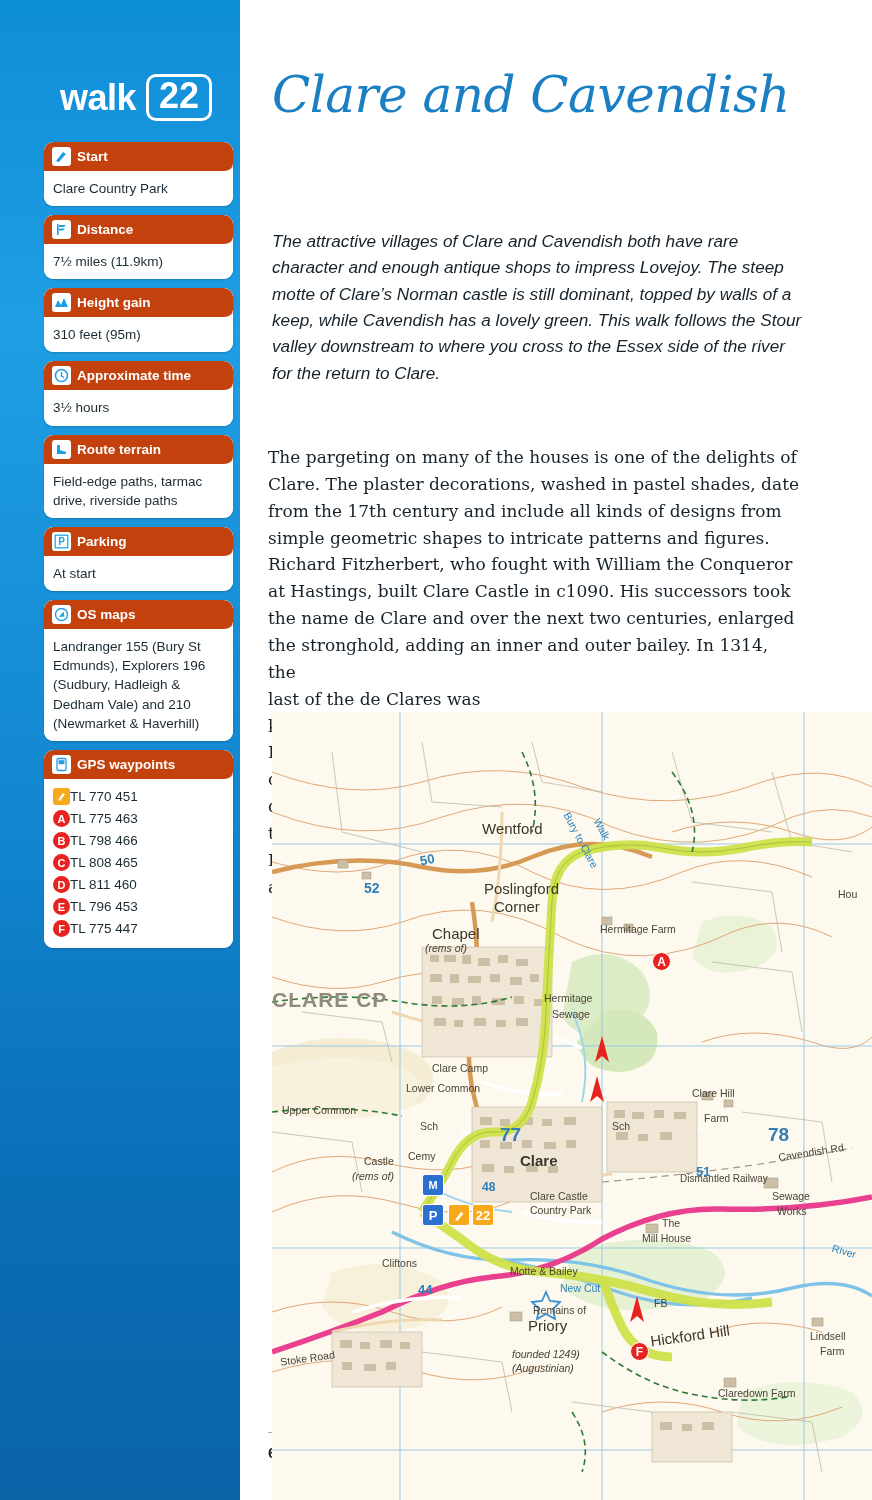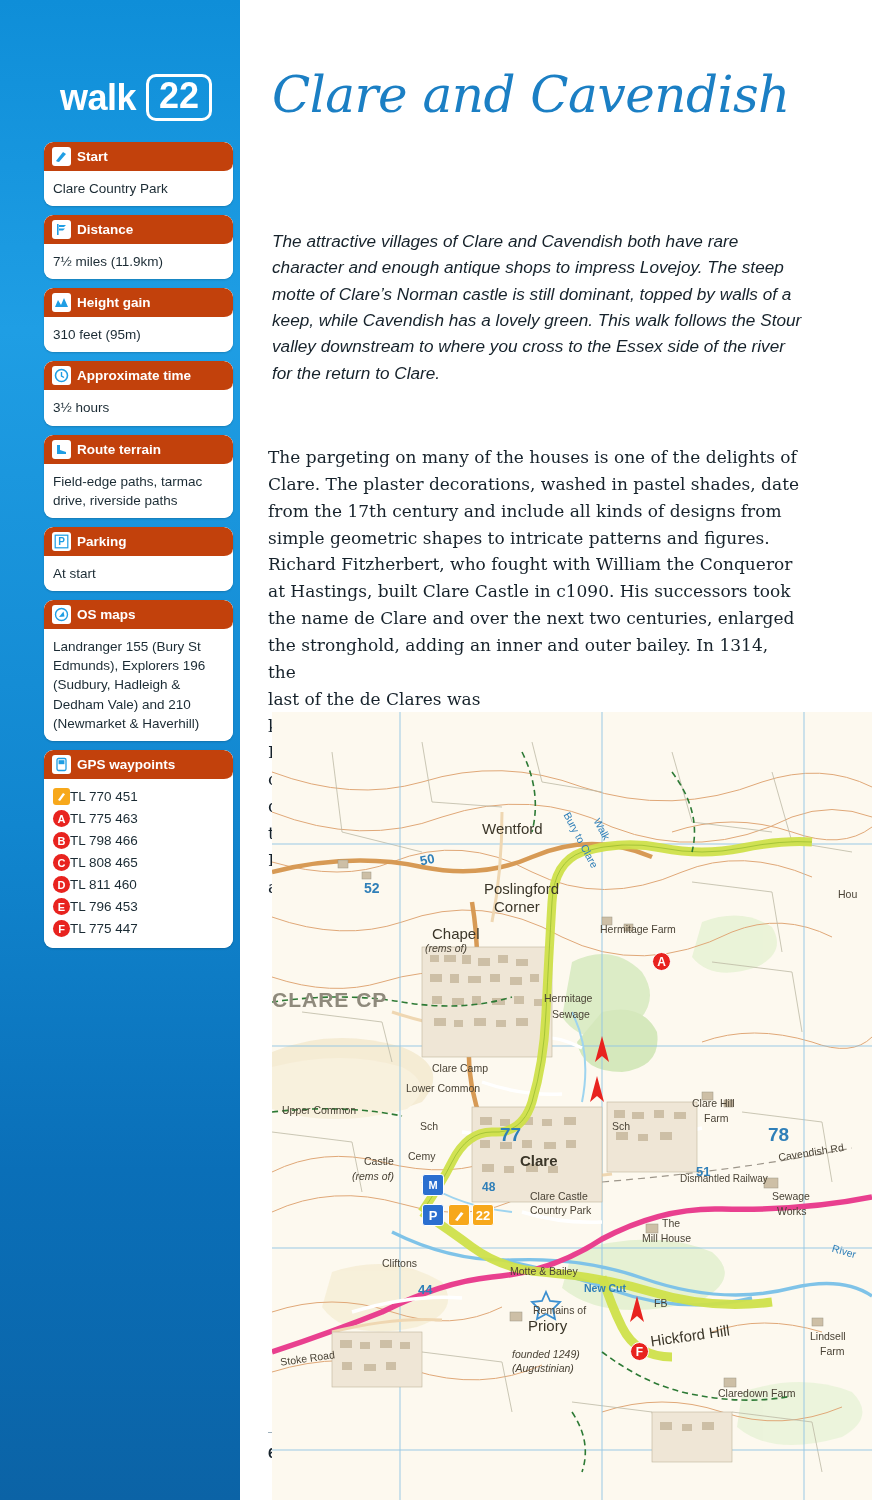--- a/index.html
+++ b/index.html
@@ -574,38 +574,38 @@
   <div class="map-label blue" style="left:330px; top:104px; transform:rotate(62deg); transform-origin:left top;">Walk</div>
   <div class="map-label" style="left:328px; top:211px;">Hermitage Farm</div>
   <div class="map-label big" style="left:160px; top:213px;">Chapel</div>
   <div class="map-label italic" style="left:153px; top:230px;">(rems of)</div>
   <div class="map-label" style="left:272px; top:280px;">Hermitage</div>
   <div class="map-label" style="left:280px; top:296px;">Sewage</div>
   <div class="map-label huge" style="left:0px; top:276px;">CLARE CP</div>
   <div class="map-label" style="left:160px; top:350px;">Clare Camp</div>
   <div class="map-label" style="left:134px; top:370px;">Lower Common</div>
   <div class="map-label" style="left:10px; top:392px;">Upper Common</div>
-  <div class="map-label" style="left:420px; top:385px;">Clare Hill</div>
+  <div class="map-label" style="left:420px; top:375px;">Clare Hill</div>
   <div class="map-label" style="left:432px; top:400px;">Farm</div>
   <div class="map-label" style="left:148px; top:408px;">Sch</div>
   <div class="map-label" style="left:340px; top:408px;">Sch</div>
   <div class="map-label big" style="left:248px; top:440px; font-weight:bold;">Clare</div>
   <div class="map-label" style="left:136px; top:438px;">Cemy</div>
   <div class="map-label" style="left:92px; top:443px;">Castle</div>
   <div class="map-label italic" style="left:80px; top:458px;">(rems of)</div>
   <div class="map-label" style="left:506px; top:434px; transform:rotate(-9deg);">Cavendish Rd</div>
   <div class="map-label rail" style="left:408px; top:461px;">Dismantled Railway</div>
   <div class="map-label" style="left:258px; top:478px;">Clare Castle</div>
   <div class="map-label" style="left:258px; top:492px;">Country Park</div>
   <div class="map-label" style="left:500px; top:478px;">Sewage</div>
   <div class="map-label" style="left:505px; top:493px;">Works</div>
   <div class="map-label" style="left:390px; top:505px;">The</div>
   <div class="map-label" style="left:370px; top:520px;">Mill House</div>
   <div class="map-label" style="left:238px; top:553px;">Motte &amp; Bailey</div>
-  <div class="map-label blue" style="left:312px; top:570px;font-weight:bold;">New Cut</div>
+  <div class="map-label blue" style="left:288px; top:570px;">New Cut</div>
   <div class="map-label" style="left:110px; top:545px;">Cliftons</div>
   <div class="map-label" style="left:246px; top:592px;margin-left:15px;">Remains of</div>
   <div class="map-label big" style="left:256px; top:605px;">Priory</div>
   <div class="map-label italic" style="left:240px; top:650px;">(Augustinian)</div>
   <div class="map-label italic" style="left:240px; top:636px;">founded 1249)</div>
   <div class="map-label" style="left:382px; top:585px;">FB</div>
   <div class="map-label big" style="left:378px; top:615px; transform:rotate(-8deg);">Hickford Hill</div>
   <div class="map-label" style="left:8px; top:640px; transform:rotate(-8deg);">Stoke Road</div>
   <div class="map-label" style="left:446px; top:675px;">Claredown Farm</div>
   <div class="map-label" style="left:538px; top:618px;">Lindsell</div>

